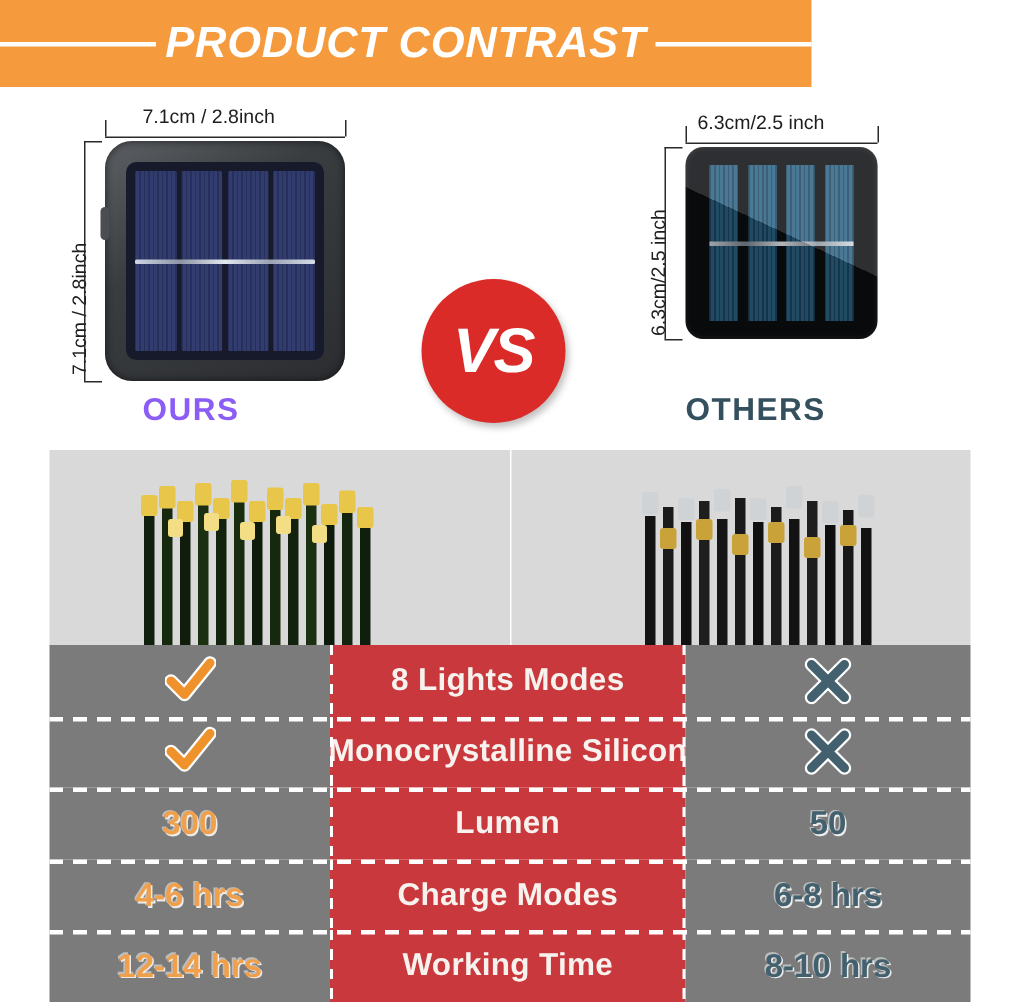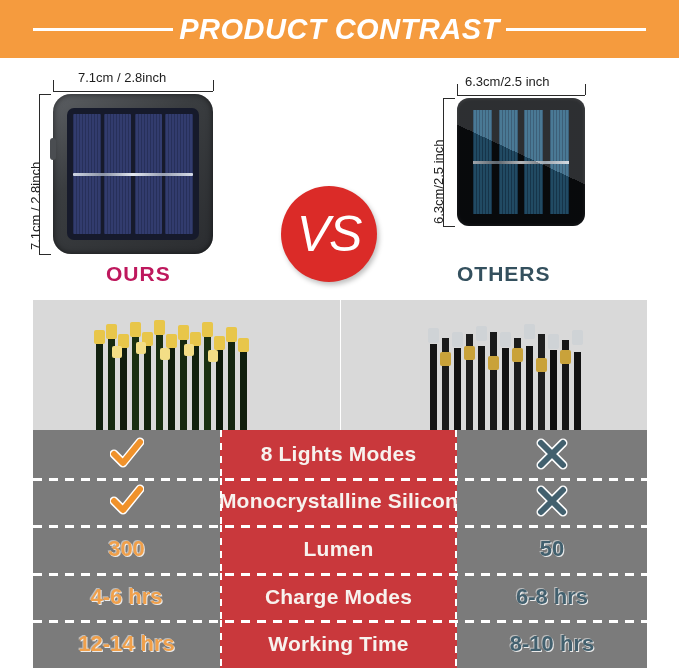--- a/index.html
+++ b/index.html
@@ -12,21 +12,21 @@
     height: 668px;
     position: relative;
     overflow: hidden;
     font-family: "Liberation Sans", sans-serif;
   }
 
   
   .header {
     position: absolute;
     left: 0; top: 0;
-    width: 679px; height: 58px;
+    width: 541px; height: 58px;
     background: #F59B3E;
     display: flex;
     align-items: center;
     justify-content: center;
   }
   .header-rule {
     height: 3px;
     background: #ffffff;
     flex: 1 1 auto;
     max-width: 140px;
@@ -45,21 +45,21 @@
   
   .top-area {
     position: absolute;
     left: 0; top: 58px;
     width: 679px; height: 237px;
     background: #ffffff;
   }
 
   
   .panel { position: absolute; }
-  .panel-ours { left: 10px; top: 6px; width: 250px; height: 230px; }
+  .panel-ours { left: 27px; top: 6px; width: 250px; height: 230px; }
   .panel-others { left: 409px; top: 6px; width: 230px; height: 230px; }
 
   
   .dim-top {
     position: absolute;
     font-size: 13px;
     color: #1d1d1d;
     white-space: nowrap;
     font-family: "Liberation Sans", sans-serif;
   }
@@ -193,22 +193,22 @@
     width: 96px; height: 96px;
     border-radius: 50%;
     background: #DB2B28;
     display: flex;
     align-items: center;
     justify-content: center;
     box-shadow: 2px 3px 5px rgba(0,0,0,.25);
   }
   .vs-text {
     color: #ffffff;
-    font-size: 50px;
-    font-weight: normal;
+    font-size: 42px;
+    font-weight: bold;
     font-style: italic;
     letter-spacing: -1px;
     font-family: "Liberation Sans", sans-serif;
   }
 
   
   .photo-strip {
     position: absolute;
     left: 33px; top: 300px;
     width: 614px; height: 130px;
@@ -333,21 +333,21 @@
         <div class="cells">
           <div class="cell"></div>
           <div class="cell"></div>
           <div class="cell"></div>
           <div class="cell"></div>
         </div>
         <div class="busbar"></div>
       </div>
     </div>
 
-    <div class="brand-label" style="left:68px; top:198px; color:#be185d;margin-left:28px;">OURS</div>
+    <div class="brand-label" style="left:68px; top:198px; color:#8b5cf6;">OURS</div>
   </div>
 
   <div class="vs-badge">
     <span class="vs-text">VS</span>
   </div>
 
   <div class="panel panel-others">
     <div class="dim-top" style="left:56px; top:10px;">6.3cm/2.5 inch</div>
     <div class="dim-line-h" style="left:48px; top:31px; width:128px;"></div>
     <div class="tick-v" style="left:48px; top:20px; height:11px;"></div>

